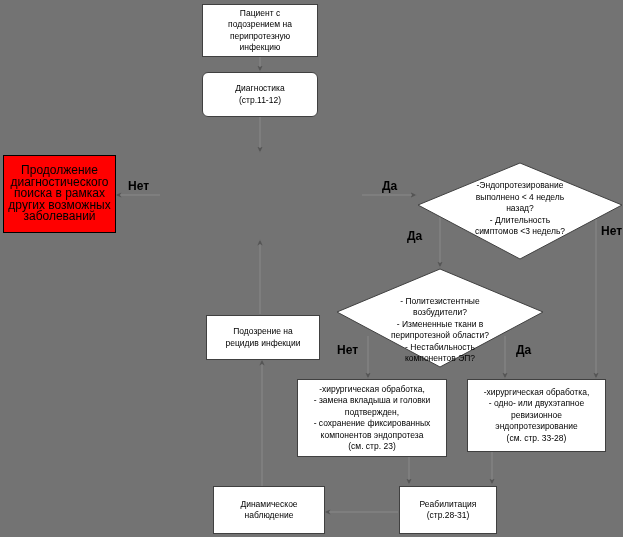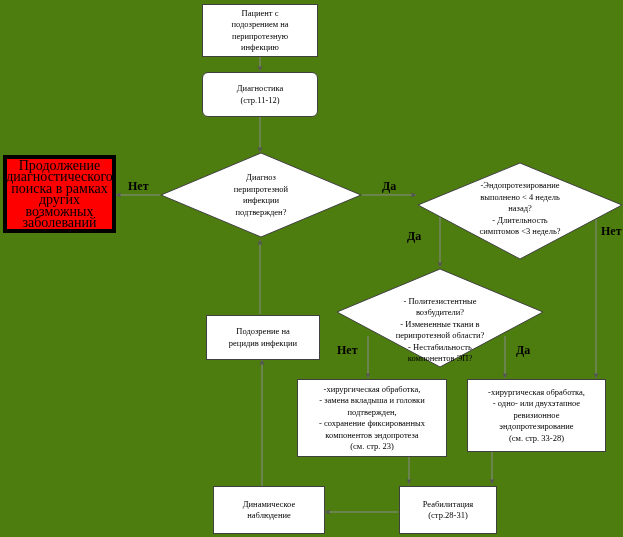--- a/index.html
+++ b/index.html
@@ -7,45 +7,44 @@
     padding: 0;
     background: #ffffff;
   }
   body {
     font-family: "Liberation Sans", sans-serif;
   }
   #canvas {
     position: relative;
     width: 623px;
     height: 537px;
-    background: #4d7c0f;
+    background: #737373;
     overflow: hidden;
-    font-family: Liberation Serif, serif;
   }
   .node {
     position: absolute;
     box-sizing: border-box;
     display: flex;
     align-items: center;
     justify-content: center;
     text-align: center;
     color: #000000;
     z-index: 3;
   }
   .box {
     border: 1px solid #404040;
     background: #ffffff;
     font-size: 8.5px;
     line-height: 11.5px;
     padding: 2px 3px;
   }
   .box.red {
     background: #ff0000;
-    border: 4px solid #000000;
-    font-size: 14px;
+    border: 1px solid #000000;
+    font-size: 12px;
     line-height: 11.5px;
   }
   .diamond-wrap {
     position: absolute;
     z-index: 2;
   }
   .diamond-wrap svg {
     position: absolute;
     left: 0;
     top: 0;
@@ -145,33 +144,20 @@
   <div class="node box red" style="left:3px; top:155px; width:113px; height:78px;">
     <span>
       <span class="txt-line">Продолжение</span>
       <span class="txt-line">диагностического</span>
       <span class="txt-line">поиска в рамках</span>
       <span class="txt-line">других возможных</span>
       <span class="txt-line">заболеваний</span>
     </span>
   </div>
 
-  <div class="diamond-wrap" style="left:160px; top:152px; width:202px; height:86px;">
-    <svg width="202" height="86" viewBox="0 0 202 86" xmlns="http://www.w3.org/2000/svg">
-      <polygon points="101,1 201,43 101,85 1,43" fill="#ffffff" stroke="#404040" stroke-width="1"></polygon>
-    </svg>
-    <div class="diamond-label">
-      <span>
-        <span class="txt-line">Диагноз</span>
-        <span class="txt-line">перипротезной</span>
-        <span class="txt-line">инфекции</span>
-        <span class="txt-line">подтвержден?</span>
-      </span>
-    </div>
-  </div>
 
   <div class="diamond-wrap" style="left:417px; top:162px; width:206px; height:98px;">
     <svg width="206" height="98" viewBox="0 0 206 98" xmlns="http://www.w3.org/2000/svg">
       <polygon points="103,1 205,43 103,97 1,43" fill="#ffffff" stroke="#404040" stroke-width="1"></polygon>
     </svg>
     <div class="diamond-label" style="align-items:flex-start; padding-top:18px;">
       <span>
         <span class="txt-line">-Эндопротезирование</span>
         <span class="txt-line">выполнено &lt; 4 недель</span>
         <span class="txt-line">назад?</span>

